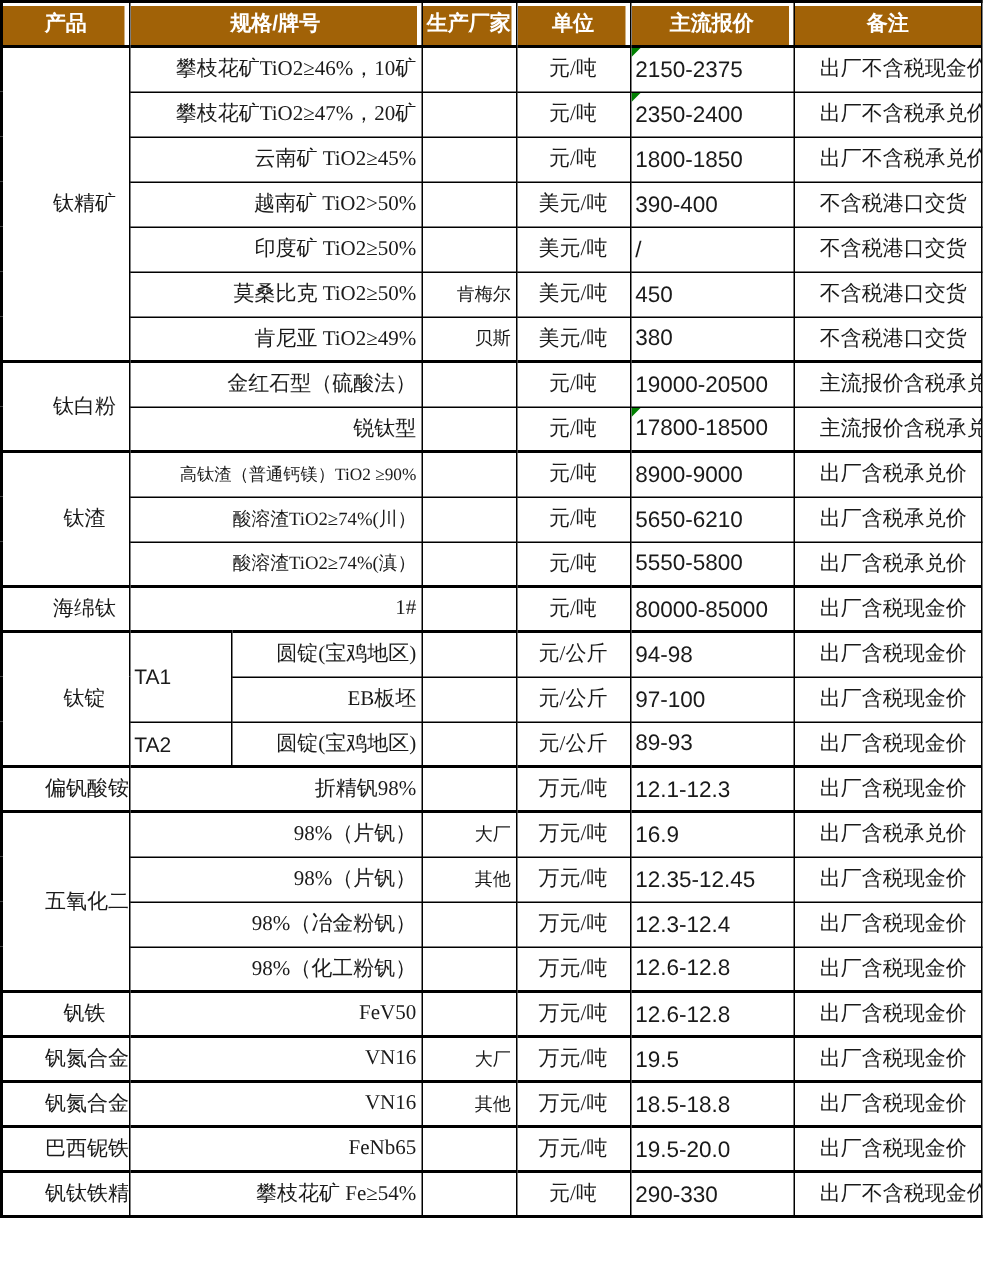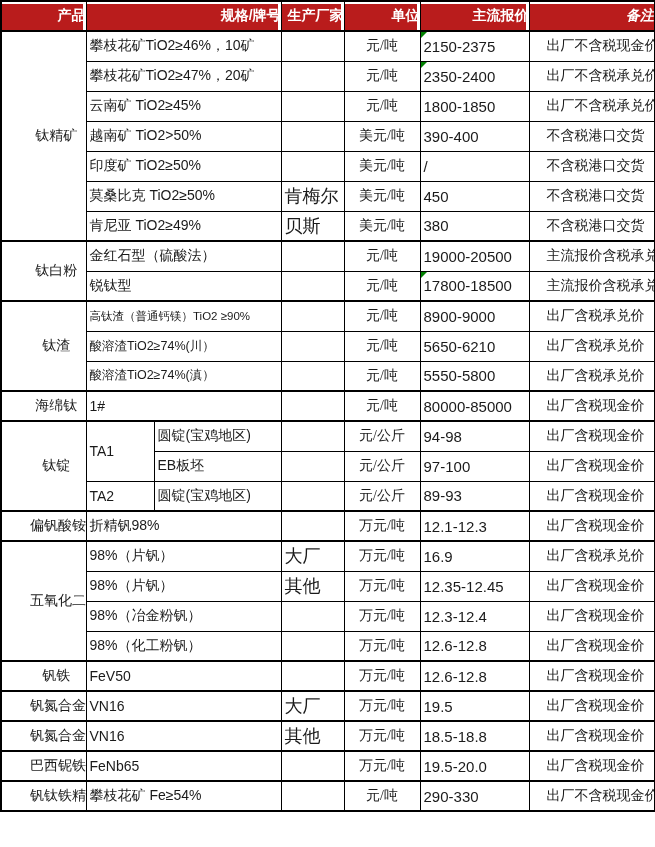--- a/index.html
+++ b/index.html
@@ -18,36 +18,36 @@
   }
   th, td {
     border: 1px solid #000;
     height: 30px;
     padding: 0 3px;
     overflow: hidden;
     white-space: nowrap;
     vertical-align: middle;
   }
   thead th {
-    background: #b91c1c;
+    background: #a16207;
     color: #ffffff;
     font-size: 14px;
     font-weight: bold;
-    text-align: right;
+    text-align: center;
     padding: 0;
     border-bottom: 2px solid #000;
     box-shadow: inset -3px 0 0 #ffffff, inset 0 2px 0 #ffffff;
   }
-  thead th:last-child { box-shadow: inset 0 2px 0 #ffffff; font-style: italic; }
+  thead th:last-child { box-shadow: inset 0 2px 0 #ffffff; }
   td.product { text-align: center; font-size: 14px; padding-left: 28px; }
-  td.spec    { text-align: left;  font-size: 14px; }
+  td.spec    { text-align: right;  font-size: 14px; font-family: Liberation Serif, serif; }
   td.spec.sm { font-size: 12.5px; }
   td.spec.xs { font-size: 11.5px; }
   td.grade   { text-align: left;  font-size: 14px; }
-  td.mfr     { text-align: left; font-size: 18px; }
+  td.mfr     { text-align: right; font-size: 12px; }
   td.unit    { text-align: center; font-size: 14px; font-family: Liberation Serif, serif; }
   td.pr      { text-align: left; font-size: 15px; position: relative; }
   td.note    { text-align: left; font-size: 14px; padding: 0 17px; }
   tr.gb > td { border-top: 2px solid #000; }
   .marker {
     position: absolute; top: 0; left: 0;
     width: 0; height: 0;
     border-top: 6px solid #008000;
     border-right: 6px solid transparent;
   }

